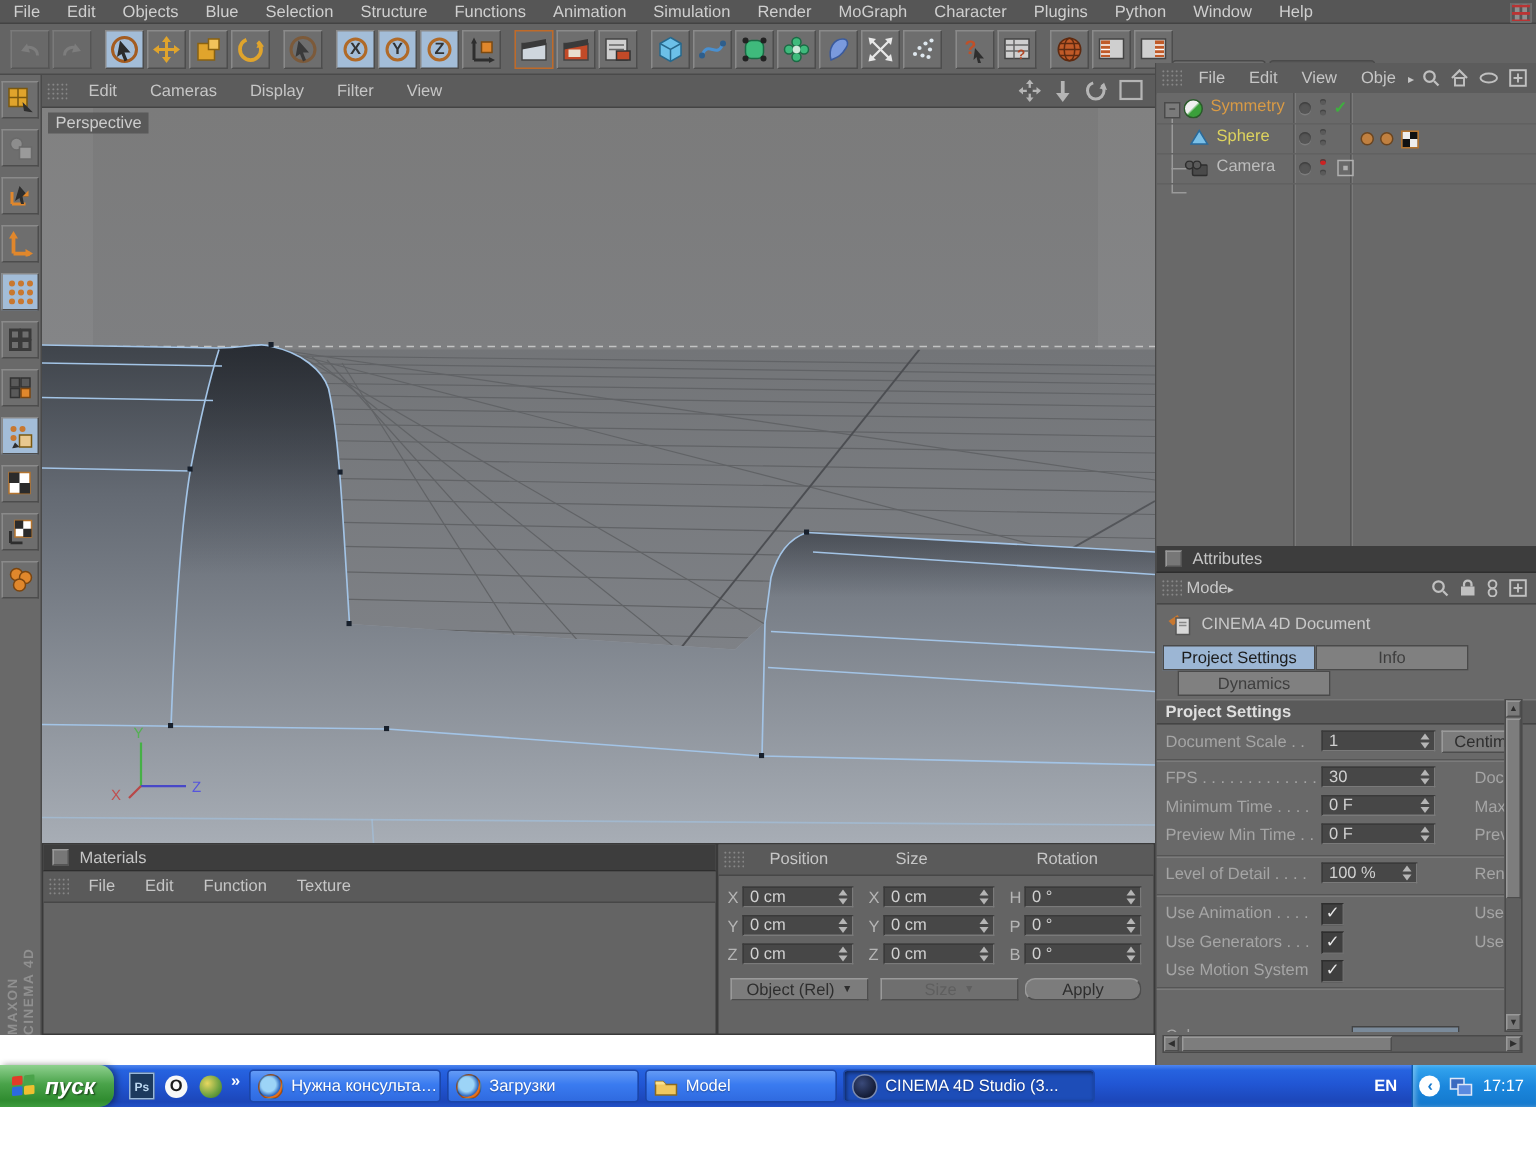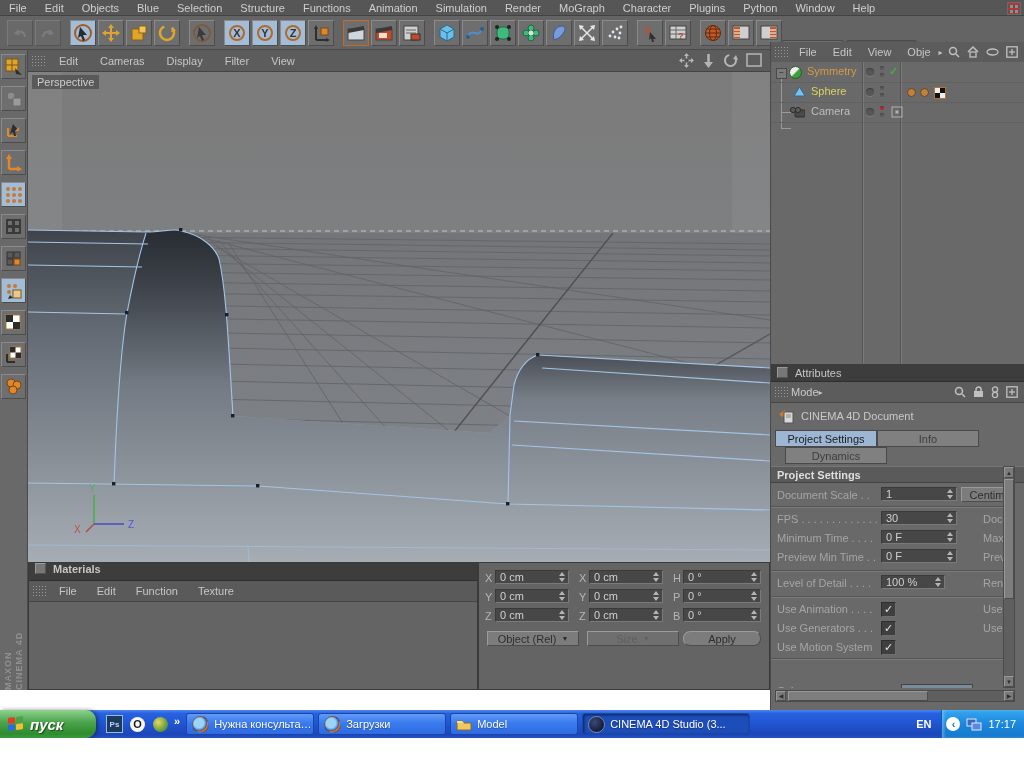--- a/index.html
+++ b/index.html
@@ -41,21 +41,21 @@
   
   #vpbar{left:28px;top:50px;width:742px;height:22px;background:#5c5c5c;border-bottom:1px solid #444;
          display:flex;align-items:center;box-sizing:border-box;}
   #vpbar .mi{padding:0 11px;color:#c6c6c6;}
   .grip{width:14px;height:12px;margin:0 3px;background-image:radial-gradient(#9a9a9a 26%,transparent 30%);
         background-size:3px 3px;flex:none;}
   #vpicons{position:absolute;right:8px;top:3px;display:flex;gap:8px;}
   #viewport{left:28px;top:72px;width:742px;height:490px;background:#8a8a8a;}
   #vplabel{left:4px;top:3px;background:rgba(84,84,84,.85);color:#cdcdcd;padding:1px 5px;}
   
-  .ptitle{height:17px;background:#3d3d3d;display:flex;align-items:flex-start;color:#c6c6c6;border-bottom:1px solid #2e2e2e;font-weight:bold;}
+  .ptitle{height:17px;background:#3d3d3d;display:flex;align-items:center;color:#c6c6c6;border-bottom:1px solid #2e2e2e;}
   .ptitle .sq{width:9px;height:9px;background:#777;border:1px solid;border-color:#999 #555 #555 #999;margin:0 7px 0 6px;}
   .pmenu{height:20px;background:#5a5a5a;display:flex;align-items:center;border-bottom:1px solid #474747;}
   .pmenu .mi{padding:0 10px;color:#c6c6c6;}
   #materials{left:28px;top:562px;width:450px;height:128px;background:#646464;border:1px solid #3a3a3a;box-sizing:border-box;}
   #coords{left:478px;top:562px;width:292px;height:128px;background:#646464;border:1px solid #3a3a3a;box-sizing:border-box;}
   .chead{color:#c6c6c6;}
   .field{position:absolute;height:14px;background:#474747;border:1px solid;border-color:#3a3a3a #7a7a7a #7a7a7a #3a3a3a;
          color:#d0d0d0;display:flex;align-items:center;padding-left:4px;box-sizing:border-box;}
   .spin{position:absolute;right:1px;top:1px;width:9px;height:10px;}
   .spin::before,.spin::after{content:"";position:absolute;left:1px;border-left:3px solid transparent;border-right:3px solid transparent;}
@@ -106,21 +106,21 @@
   .vscroll{position:absolute;width:12px;background:#5f5f5f;border:1px solid #4a4a4a;box-sizing:border-box;}
   .sbtn{position:absolute;left:0;width:10px;height:11px;background:#7a7a7a;border:1px solid;border-color:#999 #4d4d4d #4d4d4d #999;
         font-size:6px;color:#2e2e2e;text-align:center;line-height:10px;box-sizing:border-box;}
   .sthumb{position:absolute;background:#7d7d7d;border:1px solid;border-color:#9a9a9a #4d4d4d #4d4d4d #9a9a9a;box-sizing:border-box;}
   .hscroll{position:absolute;height:12px;background:#5f5f5f;border:1px solid #4a4a4a;box-sizing:border-box;}
   
   #statusbar{left:0;top:690px;width:770px;height:20px;background:#5d5d5d;border-top:1px solid #787878;
              display:flex;align-items:center;color:#cdcdcd;}
   
   #taskbar{left:0;top:710px;width:1024px;height:28px;background:linear-gradient(#4f86ef,#2663e0 12%,#2156d4 45%,#1c46b8 88%,#2252c8);display:flex;align-items:center;}
-  #startbtn{height:28px;width:96px;border-radius:0 10px 10px 0;background:linear-gradient(#8fd18f,#4aa34a 45%,#2f8b2f 85%,#3d9c3d);
+  #startbtn{height:28px;width:76px;border-radius:0 10px 10px 0;background:linear-gradient(#8fd18f,#4aa34a 45%,#2f8b2f 85%,#3d9c3d);
             display:flex;align-items:center;box-shadow:2px 0 4px rgba(0,0,0,.4);}
   #startbtn .lbl{color:#fff;font-weight:bold;font-style:italic;font-size:15px;margin-left:6px;text-shadow:1px 1px 1px rgba(0,0,0,.5);}
   #winflag{width:16px;height:14px;margin-left:8px;display:grid;grid-template-columns:7px 7px;grid-template-rows:6px 6px;gap:1px;transform:skewY(-6deg);}
   #winflag i{border-radius:1px;}
   .qlicon{width:17px;height:17px;margin:0 3px;display:flex;align-items:center;justify-content:center;flex:none;}
   .taskbtn{height:22px;width:128px;margin:0 2px;border-radius:3px;background:linear-gradient(#639af5,#3a7bf0 45%,#2f6ae0);
            border:1px solid #1b46a8;display:flex;align-items:center;color:#fff;box-sizing:border-box;overflow:hidden;white-space:nowrap;}
   .taskbtn.active{background:#1d4db8;box-shadow:inset 1px 1px 3px rgba(0,0,0,.55);}
   .taskbtn .tl{margin-left:5px;text-shadow:0 1px 1px rgba(0,0,0,.35);overflow:hidden;text-overflow:ellipsis;}
   .fficon{width:15px;height:15px;border-radius:50%;background:radial-gradient(circle at 40% 40%,#9cd4f7 0 38%,#2a65c0 62%,#e8701a 66%);
@@ -620,20 +620,26 @@
       <div class="grip"></div>
       <span class="mi">File</span>
       <span class="mi">Edit</span>
       <span class="mi">Function</span>
       <span class="mi">Texture</span>
     </div>
     <div style="height:88px;"></div>
   </div>
 
   <div id="coords" class="abs">
+    <div class="pmenu" style="position:relative;">
+      <div class="grip"></div>
+      <span class="chead abs" style="left:34px">Position</span>
+      <span class="chead abs" style="left:118px">Size</span>
+      <span class="chead abs" style="left:212px">Rotation</span>
+    </div>
     <div style="position:relative;height:88px;">
       <span class="klabel" style="left:6px;top:9px">X</span>
       <div class="field" style="left:16px;top:7px;width:74px">
           <span>0 cm</span>
           <div class="spin"></div>
         </div>
       <span class="klabel" style="left:6px;top:28px">Y</span>
       <div class="field" style="left:16px;top:26px;width:74px">
           <span>0 cm</span>
           <div class="spin"></div>

